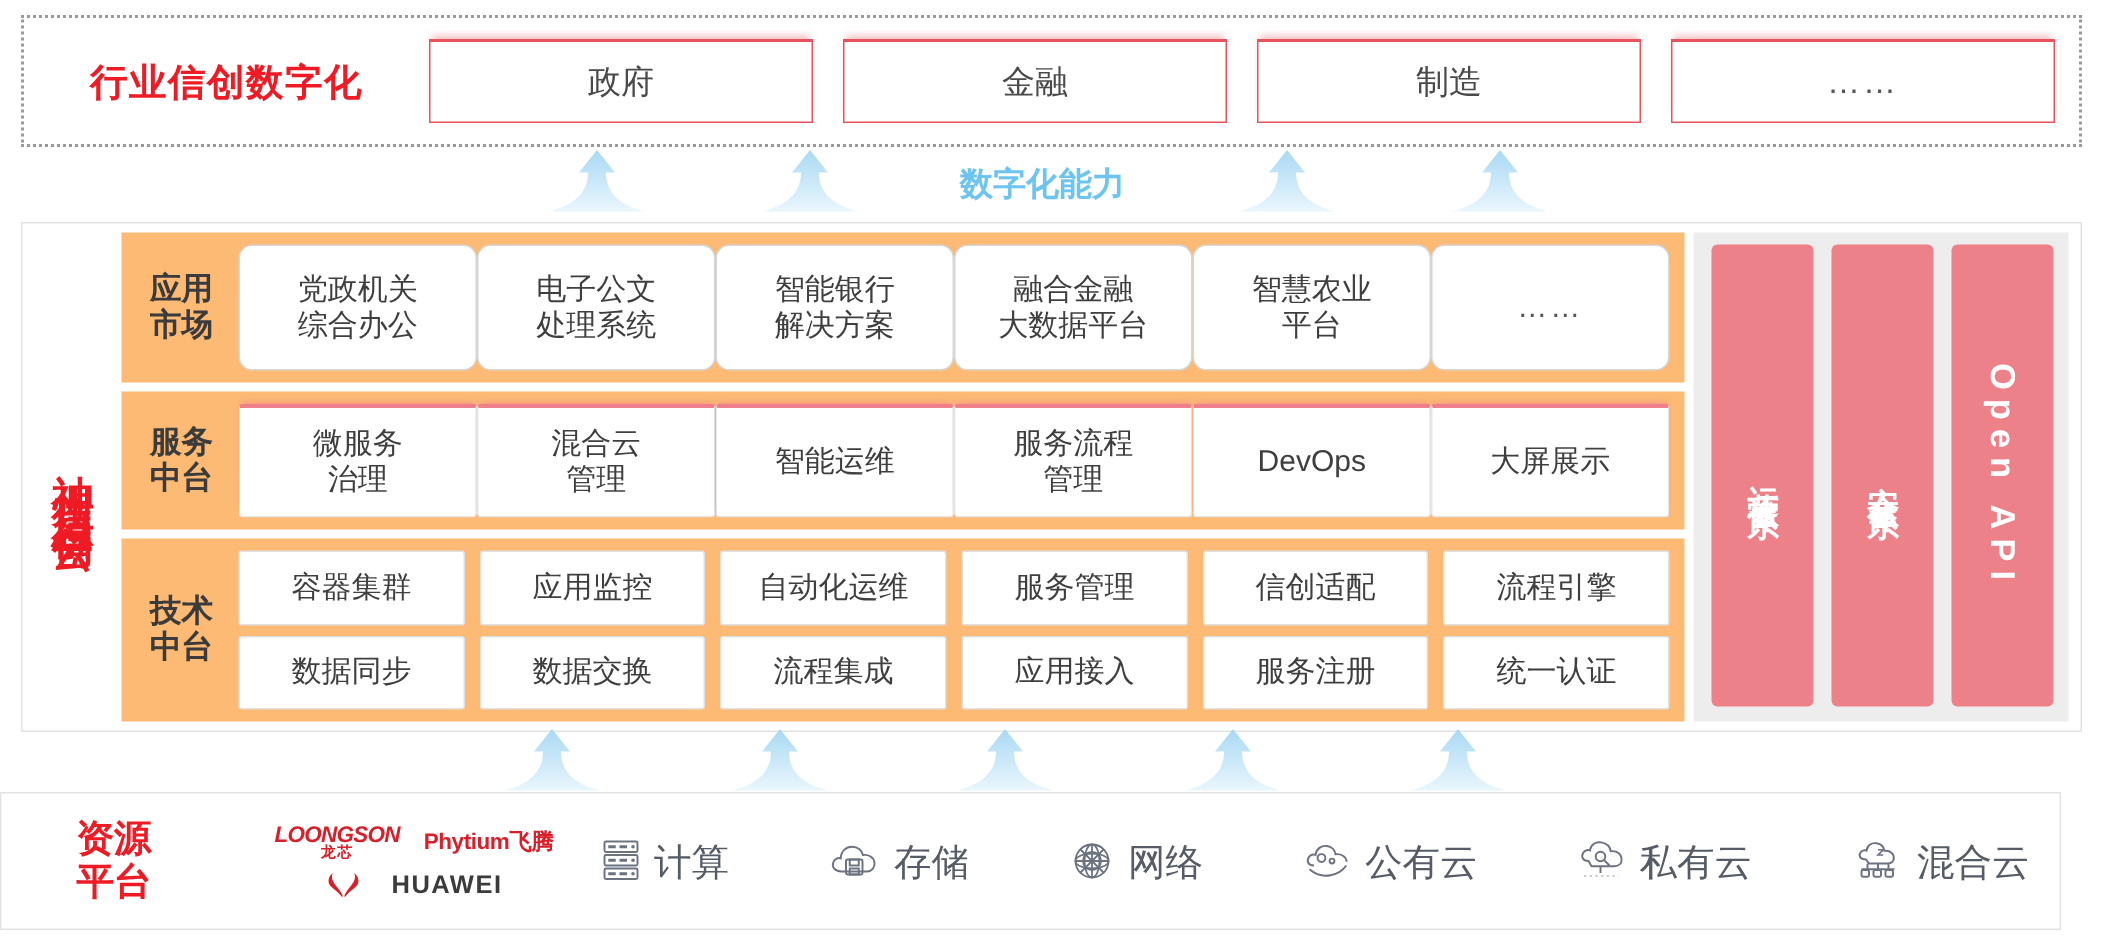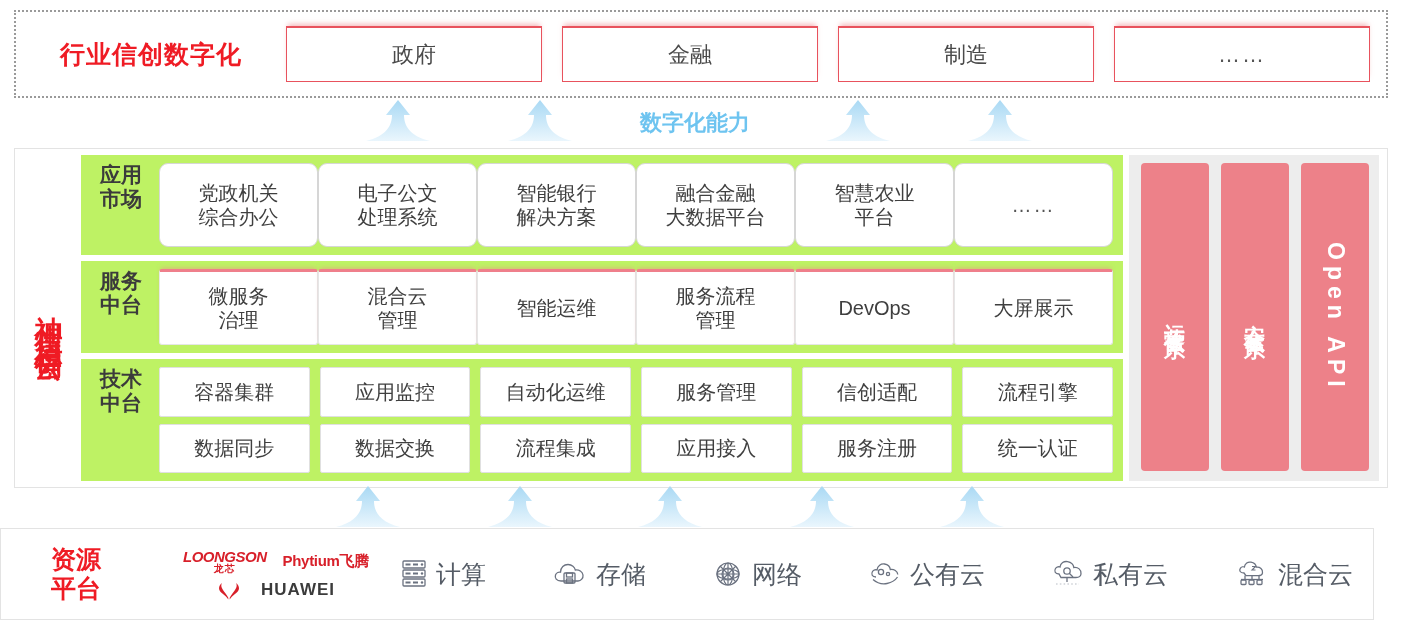--- a/index.html
+++ b/index.html
@@ -67,21 +67,21 @@
   .side-box span{
     writing-mode:vertical-rl;color:#ffffff;font-weight:bold;font-size:21px;
     letter-spacing:5px;line-height:1;
   }
   .side-box.latin span{
     writing-mode:vertical-rl;text-orientation:sideways;
     transform:rotate(0deg);letter-spacing:6px;font-size:23px;
   }
 
   .layer{
-    background:#bef264;display:flex;
+    background:#fdba74;display:flex;align-items:center;
     padding:8px 10px;box-sizing:border-box;
   }
   .layer-app{flex:0 0 100px;}
   .layer-svc{flex:0 0 92px;}
   .layer-tech{flex:1;}
   .layer-label{
     flex:0 0 60px;text-align:center;font-weight:bold;font-size:21px;
     color:#3b3b3b;line-height:1.15;margin-right:8px;
   }
   .layer-label b{display:block;font-weight:bold;}
@@ -121,21 +121,21 @@
     flex:0 0 250px;display:flex;flex-direction:column;align-items:center;
     justify-content:center;gap:6px;
   }
   .vendor-row{display:flex;align-items:center;justify-content:center;gap:16px;}
   .loongson{display:flex;flex-direction:column;align-items:center;line-height:1;}
   .loongson .lg-en{
     color:#d8202a;font-weight:bold;font-style:italic;font-size:15px;letter-spacing:-.5px;
   }
   .loongson .lg-cn{color:#d8202a;font-weight:bold;font-size:10px;letter-spacing:1px;}
   .phytium{color:#d8202a;font-weight:bold;font-size:15px;letter-spacing:-.3px;}
-  .huawei{display:flex;align-items:flex-end;gap:20px;}
+  .huawei{display:flex;align-items:center;gap:20px;}
   .huawei .hw-text{color:#3b3b3b;font-weight:bold;font-size:17px;letter-spacing:1px;}
 
   .res-items{flex:1;display:flex;align-items:center;justify-content:space-between;padding-right:20px;}
   .res-item{display:flex;align-items:center;gap:9px;}
   .res-item .ri-label{font-size:25px;color:#555c66;}
   .icon-svg{display:block;}
 </style>
 </head>
 <body>
 

